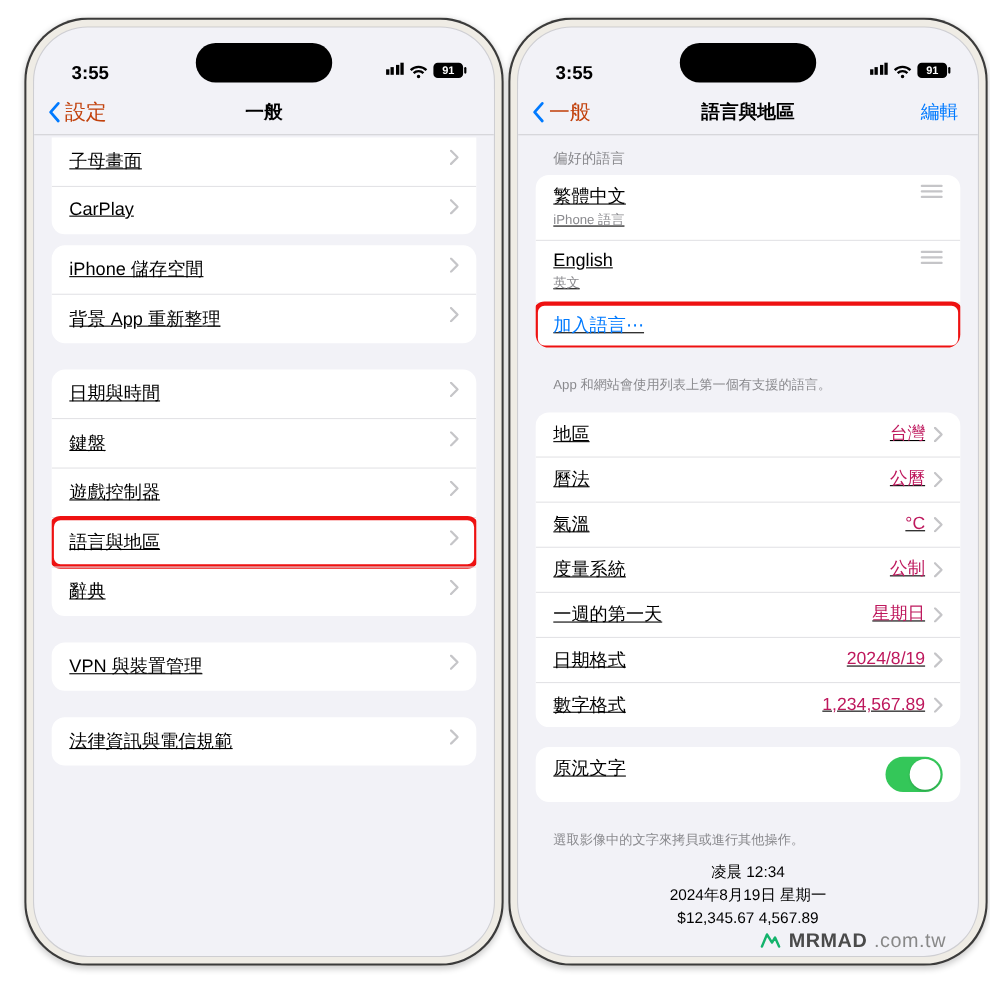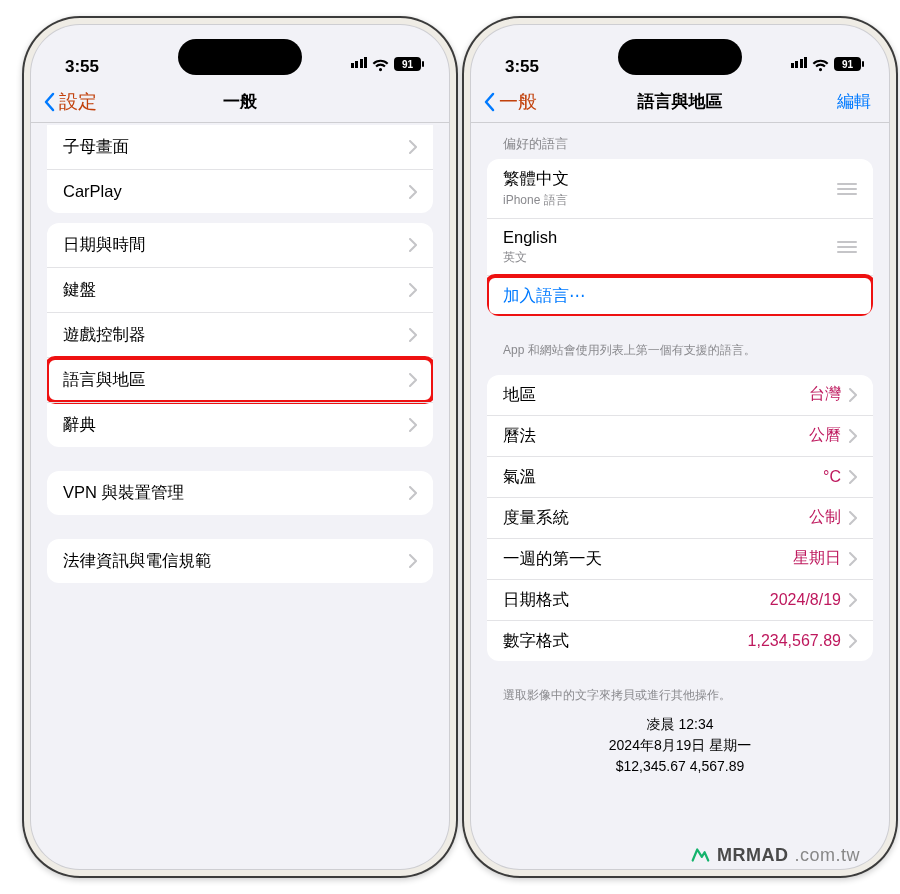--- a/index.html
+++ b/index.html
@@ -97,24 +97,25 @@
   .section-footer {
     font-size: 12px; color: #8a8a8e; padding: 8px 32px 4px; line-height: 1.4;
   }
 
   .group {
     background:#fff; margin: 0 16px 24px; border-radius: 12px; overflow: hidden;
   }
   .group.tight { margin-bottom: 10px; }
 
   .row {
-    display:flex; align-items:center; justify-content:space-between;
+    display:flex; justify-content:space-between;
     padding: 11px 16px 11px 16px; min-height: 44px;
     border-top: 0.5px solid #e3e3e6;
     position: relative;
+    text-decoration: underline;
   }
   .row:first-child { border-top: none; }
   .row .label { font-size: 16.5px; color:#000; }
   .row .sublabel { font-size: 12px; color:#8a8a8e; margin-top:2px; }
   .row .left-col { display:flex; flex-direction:column; }
   .row .right-col { display:flex; align-items:center; gap:8px; }
   .row .value { font-size: 16px; color:#be185d; }
   .row .link { color:#007aff; font-size:16.5px; }
   .chev { color:#c5c5c8; }
   .chev svg { width: 8px; height: 14px; display:block; }
@@ -200,20 +201,38 @@
           <div class="row">
             <span class="label">CarPlay</span>
             <span class="chev">
                 <svg viewBox="0 0 8 14">
                   <path d="M1 1l6 6-6 6" stroke="#c5c5c8" stroke-width="2" fill="none" stroke-linecap="round"></path>
                 </svg>
               </span>
           </div>
         </div>
 
+        <div class="group">
+          <div class="row">
+            <span class="label">iPhone 儲存空間</span>
+            <span class="chev">
+                <svg viewBox="0 0 8 14">
+                  <path d="M1 1l6 6-6 6" stroke="#c5c5c8" stroke-width="2" fill="none" stroke-linecap="round"></path>
+                </svg>
+              </span>
+          </div>
+          <div class="row">
+            <span class="label">背景 App 重新整理</span>
+            <span class="chev">
+                <svg viewBox="0 0 8 14">
+                  <path d="M1 1l6 6-6 6" stroke="#c5c5c8" stroke-width="2" fill="none" stroke-linecap="round"></path>
+                </svg>
+              </span>
+          </div>
+        </div>
 
         <div class="group">
           <div class="row">
             <span class="label">日期與時間</span>
             <span class="chev">
                 <svg viewBox="0 0 8 14">
                   <path d="M1 1l6 6-6 6" stroke="#c5c5c8" stroke-width="2" fill="none" stroke-linecap="round"></path>
                 </svg>
               </span>
           </div>
@@ -421,20 +440,26 @@
                 <span class="value">1,234,567.89</span>
                 <span class="chev">
                   <svg viewBox="0 0 8 14">
                     <path d="M1 1l6 6-6 6" stroke="#c5c5c8" stroke-width="2" fill="none" stroke-linecap="round"></path>
                   </svg>
                 </span>
               </div>
           </div>
         </div>
 
+        <div class="group tight">
+          <div class="row">
+            <span class="label">原況文字</span>
+            <div class="toggle"></div>
+          </div>
+        </div>
         <div class="section-footer">選取影像中的文字來拷貝或進行其他操作。</div>
 
         <div class="sample">
           <div>凌晨 12:34</div>
           <div>2024年8月19日 星期一</div>
           <div>$12,345.67   4,567.89</div>
         </div>
 
       </div>
     </div>

